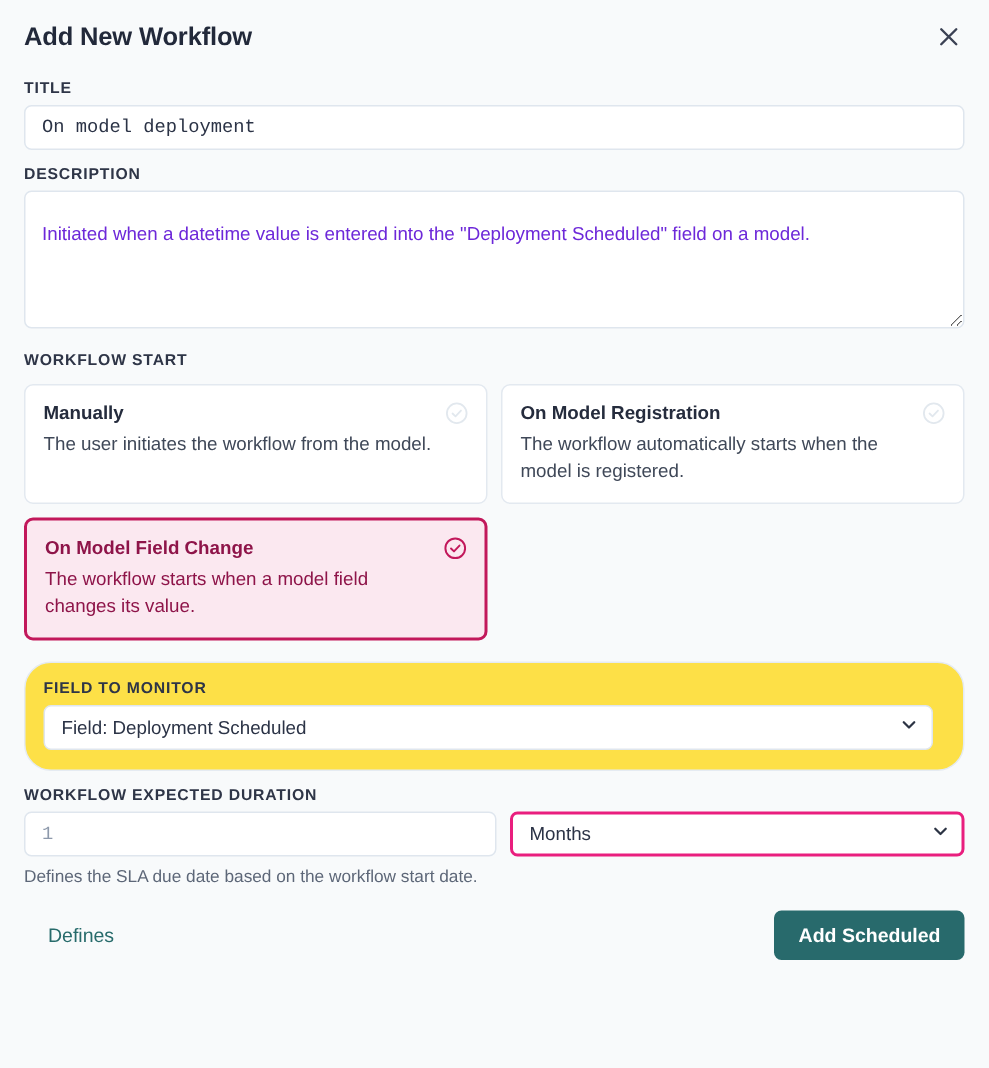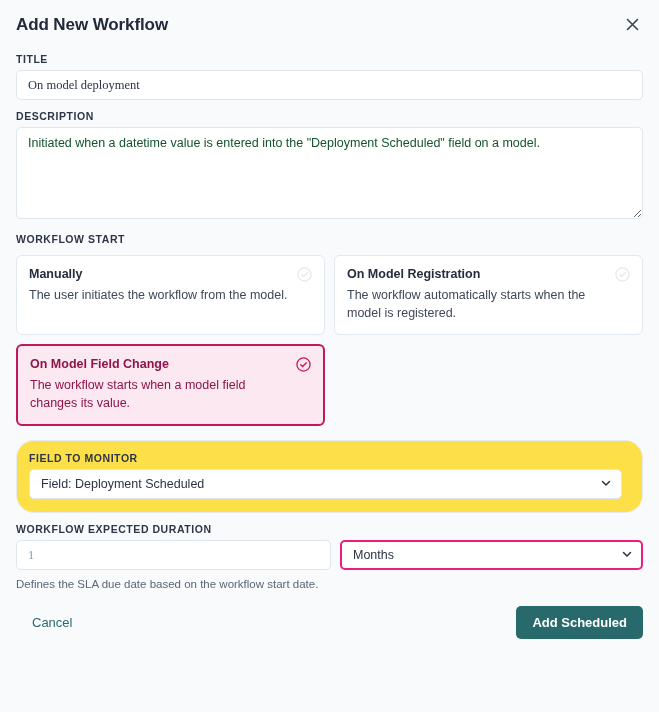--- a/index.html
+++ b/index.html
@@ -30,26 +30,26 @@
     color: #3b4254; margin-top: 1px;
   }
   .modal-body { padding: 0 16px; flex: 1; }
   .field-label {
     font-size: 10.5px; font-weight: bold; color: #2e3547;
     letter-spacing: 0.55px; margin: 10px 0 5px 0; text-transform: uppercase;
   }
   .text-input {
     width: 100%; height: 30px; border: 1px solid #dfe6ee; border-radius: 5px;
     background: #ffffff; padding: 0 11px; font-size: 12.5px; color: #2b3346;
-    font-family: Liberation Serif, serif; outline: none;
+    font-family: Liberation Mono, monospace; outline: none;
   }
   .text-input::placeholder { color: #8d99ab; }
   .textarea {
     width: 100%; height: 92px; border: 1px solid #dfe6ee; border-radius: 5px;
-    background: #ffffff; padding: 6px 11px; font-size: 12.5px; color: #14532d;
+    background: #ffffff; padding: 19px 11px; font-size: 12.5px; color: #6d28d9;
     line-height: 19px; font-family: "Liberation Sans", sans-serif;
     outline: none; resize: vertical;
   }
   .cards-grid {
     display: grid; grid-template-columns: 1fr 1fr; gap: 9px; margin-top: 10px;
   }
   .start-card {
     border: 1px solid #e3e9f0; border-radius: 6px; background: #ffffff;
     padding: 10px 12px 12px 12px; position: relative; cursor: pointer; min-height: 74px;
   }
@@ -187,17 +187,17 @@
             <path d="M2.5 4.5 L6 8 L9.5 4.5"></path>
           </svg>
         </span>
       </div>
     </div>
     <p class="helper">Defines the SLA due date based on the workflow start date.</p>
 
   </div>
 
   <div class="modal-footer">
-    <button class="cancel-btn">Cancel</button>
+    <button class="cancel-btn">Defines</button>
     <button class="primary-btn">Add Scheduled</button>
   </div>
 
 </div>
 
 </body></html>

